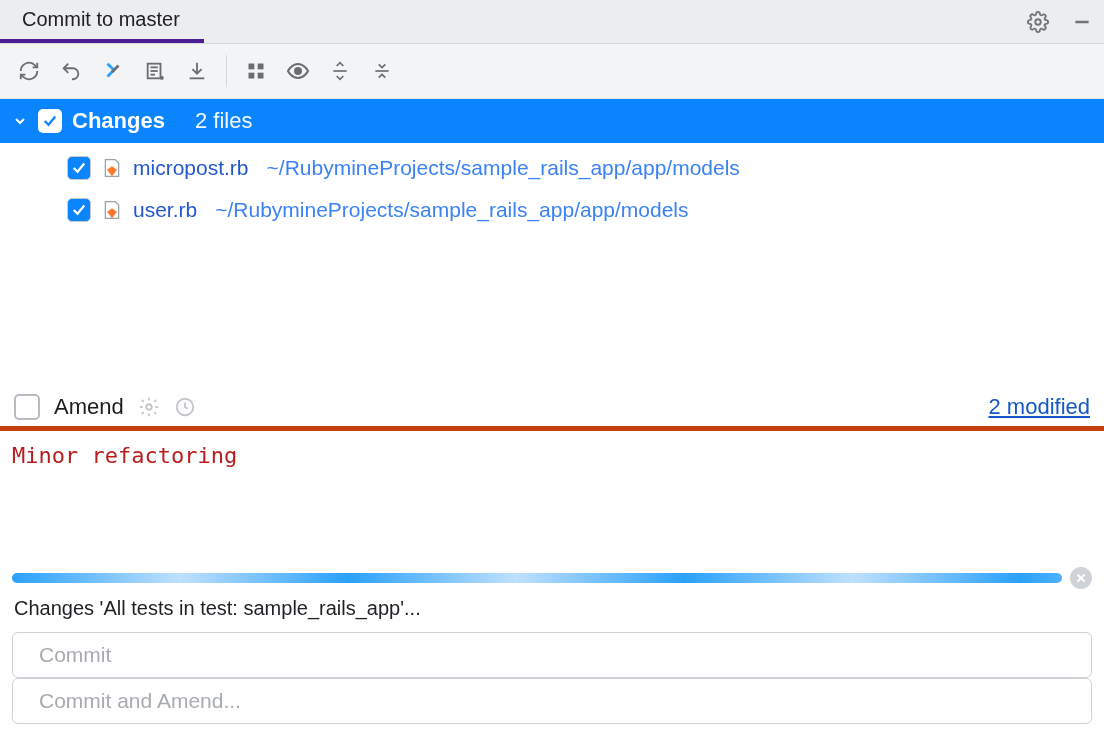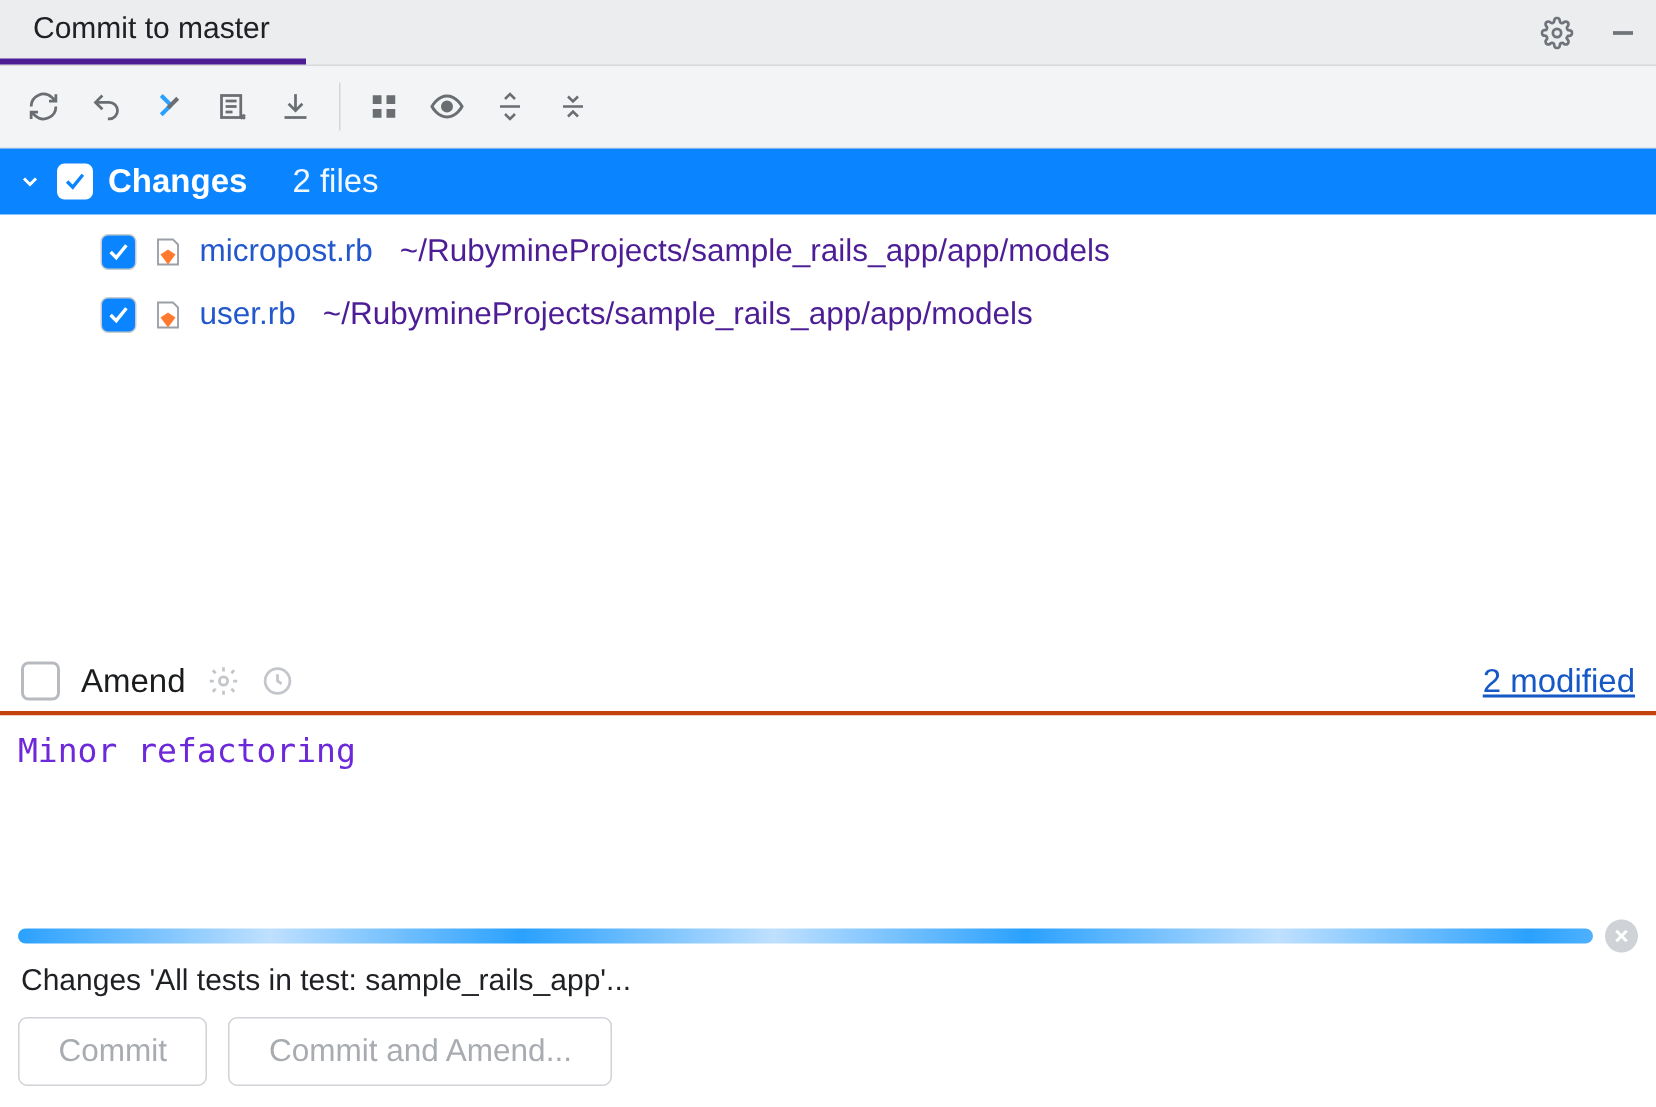--- a/index.html
+++ b/index.html
@@ -81,50 +81,50 @@
     gap: 10px;
     font-size: 21px;
   }
   .row .checkbox {
     border: 1px solid #c9cbce;
     background: #0a84ff;
   }
   .row .checkbox svg path { stroke:#fff; }
   .fileicon { width:22px; display:flex; align-items:center; justify-content:center; }
   .filename { color: #2358cc; }
-  .filepath { color: #4c1d95; margin-left: 8px;}
+  .filepath { color: #3b82f6; margin-left: 8px;}
 
   .tree-body { padding-top: 4px; padding-bottom: 12px; }
   .tree-gap  { flex: 1 1 auto; }
 
   
   .midrow {
     height: 44px;
     display: flex; align-items: center;
     padding: 0 14px;
-    border-bottom: 3px solid #c2410c;
+    border-bottom: 5px solid #c2410c;
     gap: 14px;
   }
   .amend-check {
     width: 26px; height: 26px;
     border: 2px solid #b7bbc0;
     border-radius: 5px;
     background: #fff;
   }
   .amend-label { font-size: 22px; color: #1a1c1e; }
   .midrow .mspacer { flex:1; }
   .modlink { font-size: 22px; color: #1658c5; text-decoration: underline; }
   .ghosticon { color:#c3c6ca; display:flex; align-items:center; }
 
   
   .commitmsg {
     padding: 12px 12px 10px 12px;
     font-family: ui-monospace, SFMono-Regular, Menlo, Consolas, monospace;
     font-size: 22px;
-    color: #6d28d9;
+    color: #b91c1c;
     height: 130px;
     border: none;
     outline: none;
     resize: none;
     width: 100%;
     background: #fff;
   }
 
   
   .progress-wrap { padding: 6px 12px 2px 12px; display:flex; align-items:center; gap:8px;}
@@ -143,22 +143,23 @@
     background: #cfd2d6; display:flex; align-items:center; justify-content:center;
     color:#fff; font-size:14px; line-height:1;
   }
   .running {
     padding: 6px 14px 12px 14px;
     font-size: 20px; color: #1e2024;
   }
 
   
   .buttons {
-    display:flex; gap: 14px;
+    display:flex; 
     padding: 0 12px 14px 12px;
+    flex-direction: column;
   }
   .btn {
     height: 46px;
     padding: 0 26px;
     border: 1px solid #cfd2d6;
     border-radius: 6px;
     background: #fff;
     font-size: 21px;
     color: #a8abb0;
     display:flex; align-items:center;

